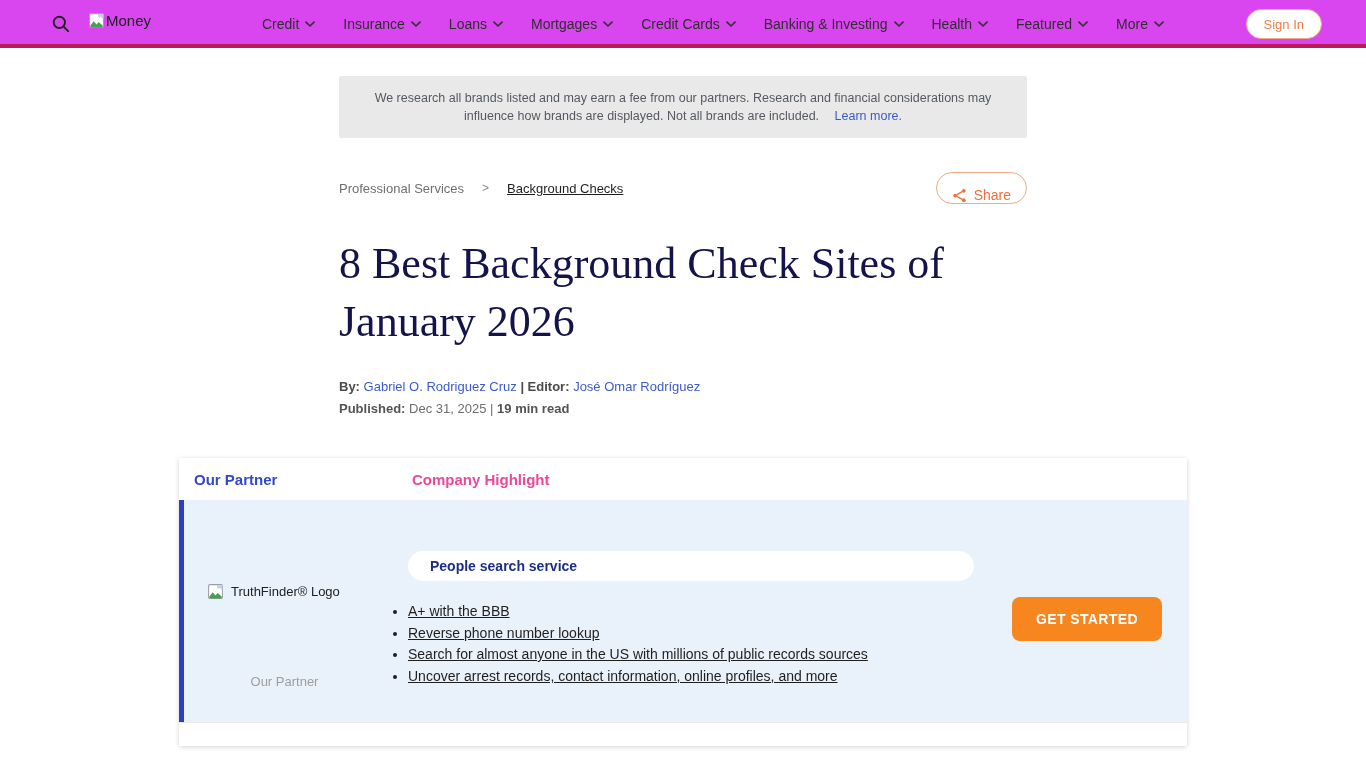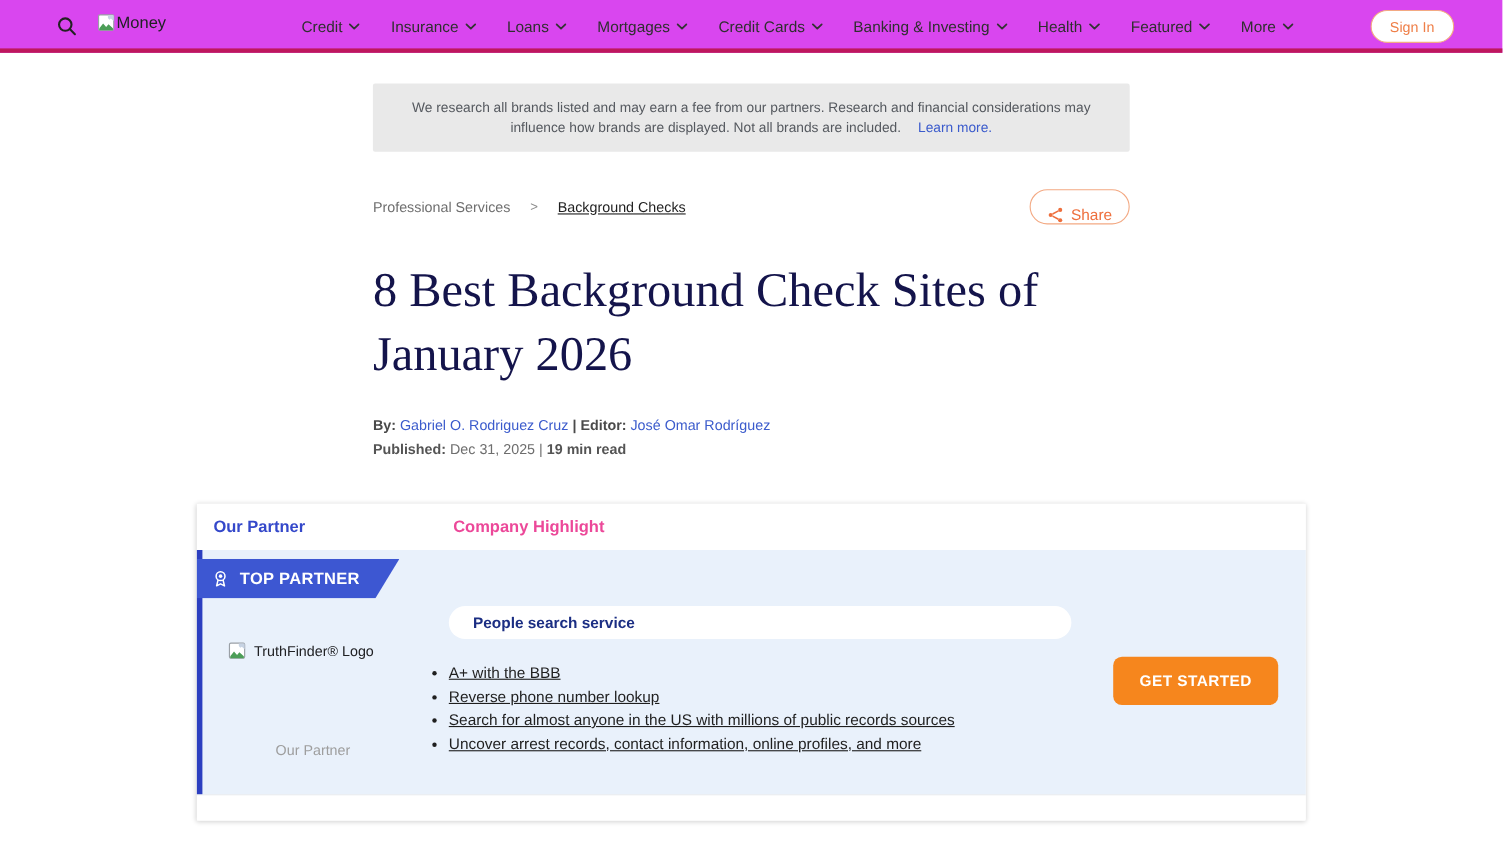--- a/index.html
+++ b/index.html
@@ -6,21 +6,21 @@
   html,body { width:1366px; height:768px; overflow:hidden; background:#fff;
     font-family:"Liberation Sans", sans-serif; }
   .page { position:relative; width:1366px; height:768px; background:#fff; }
 
   
   .header { position:absolute; top:0; left:0; width:1366px; height:48px;
     background:#d946ef; border-bottom:4px solid #be185d; z-index:10; }
   .search-btn { position:absolute; left:51px; top:14px; width:20px; height:20px; cursor:pointer; }
   .logo { position:absolute; left:88px; top:12px; display:flex; align-items:center; gap:1px;
     font-size:15px; color:#202124; cursor:pointer; }
-  .nav { position:absolute; left:262px; top:0; height:48px; display:flex; align-items:center; gap:28px;margin-left:12px; }
+  .nav { position:absolute; left:262px; top:0; height:48px; display:flex; align-items:center; gap:28px; }
   .nav-item { display:flex; align-items:center; gap:6px; font-size:14px; color:#2f2f2f;
     white-space:nowrap; cursor:pointer; }
   .sign-in { position:absolute; right:44px; top:9px; height:30px; padding:0 17px;
     display:flex; align-items:center; border:1px solid #f3a983; border-radius:16px;
     color:#ef7f48; font-size:13px; background:#fff; cursor:pointer; }
 
   
   .content { position:absolute; left:339px; top:48px; width:688px; }
   .disclaimer { margin-top:28px; background:#e9e9e9; border-radius:2px; padding:13px 20px;
     text-align:center; font-size:12.5px; line-height:18px; color:#55595f; }
@@ -216,30 +216,20 @@
 
     <div class="ptable">
       <div class="ptable-head">
         <div class="col-partner">Our Partner</div>
         <div class="col-highlight">Company Highlight</div>
       </div>
 
       <div class="prow">
         <div class="prow-border"></div>
 
-        <div class="top-banner">
-          <span>
-            <svg width="15" height="18" viewBox="0 0 16 18">
-                <circle cx="8" cy="6.6" r="4.3" fill="none" stroke="#fff" stroke-width="1.5"></circle>
-                <circle cx="8" cy="6.6" r="1.7" fill="#fff"></circle>
-                <path d="M5.6 10.2L4.2 16l3.8-1.9 3.8 1.9-1.4-5.8" fill="none" stroke="#fff" stroke-width="1.5" stroke-linejoin="round"></path>
-              </svg>
-          </span>
-          <span>TOP PARTNER</span>
-        </div>
 
         <div class="logo-line">
           <span>
             <svg width="17" height="17" viewBox="0 0 16 16">
                 <rect x="1.5" y="1.5" width="13" height="13" rx="1.2" fill="#fff" stroke="#9aa0a6"></rect>
                 <path d="M2.2 12.8l3.2-4 2.6 3 2-2.4 3.8 3.4v1.7H2.2z" fill="#4c9e57"></path>
                 <path d="M9.5 1.8h5v5l-2.4-2.2-1.3 1-1.3-1.6z" fill="#c7d3e3"></path>
               </svg>
           </span>
           <span>TruthFinder® Logo</span>

